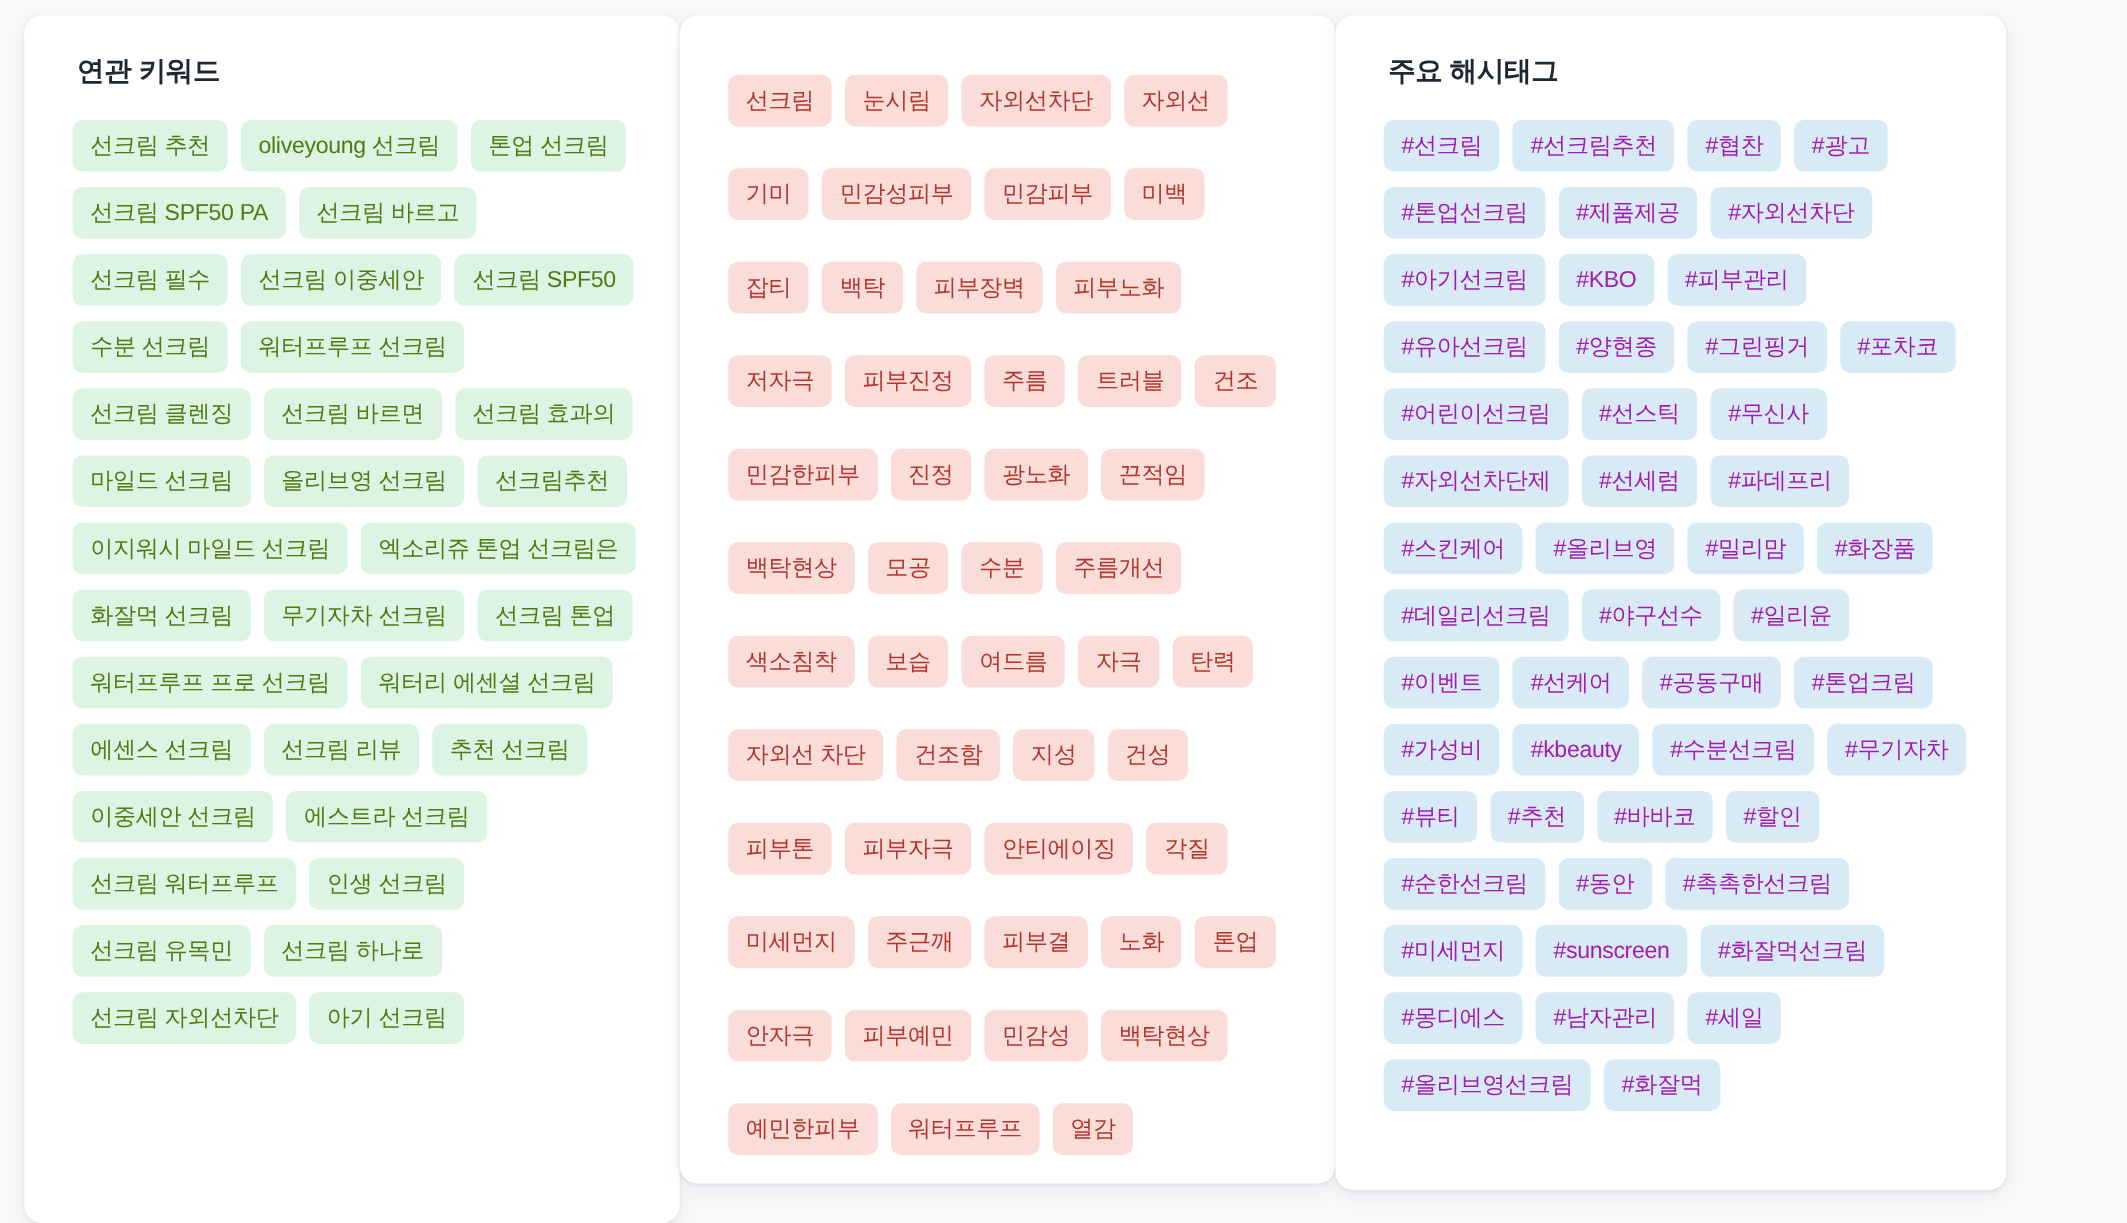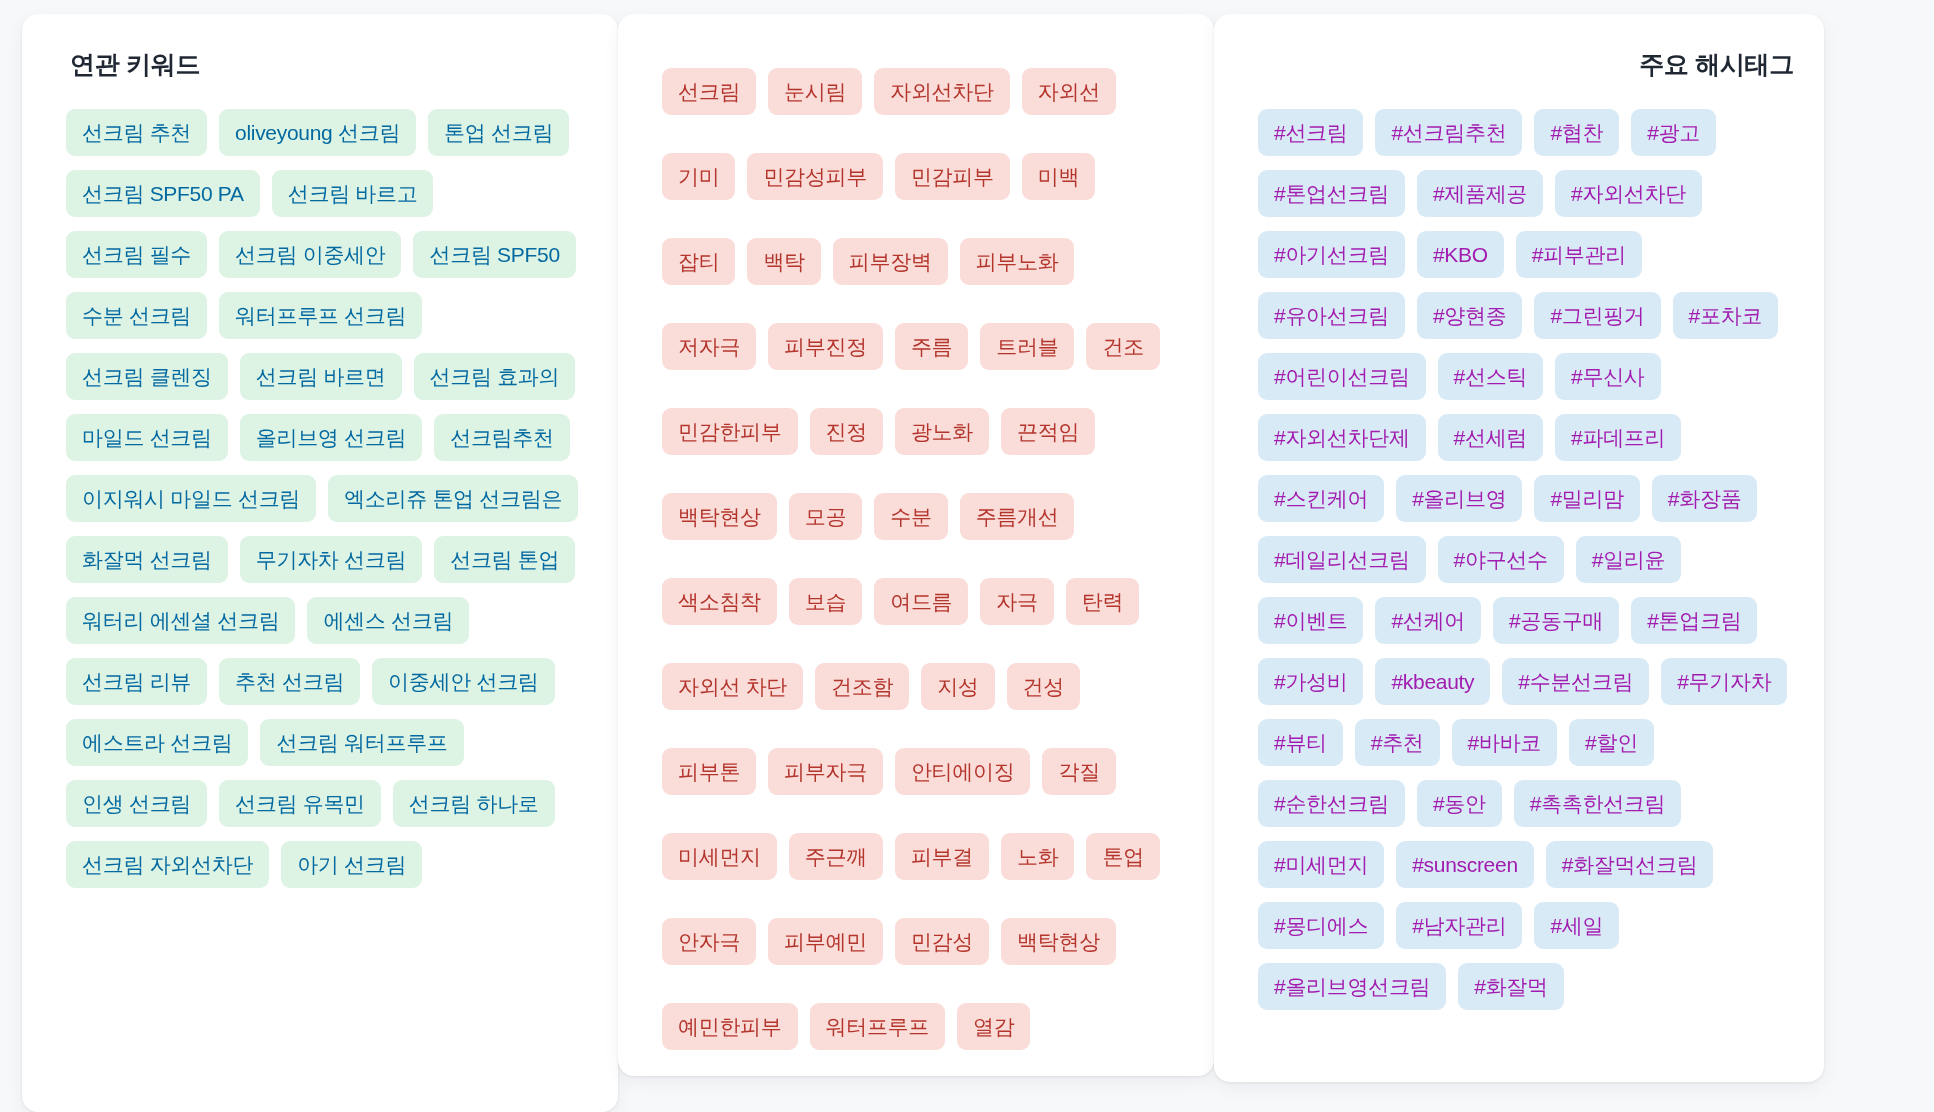--- a/index.html
+++ b/index.html
@@ -18,21 +18,21 @@
     align-items: flex-start;
   }
   .card {
     background: #ffffff;
     border-radius: 16px;
     box-shadow: 0 1px 3px rgba(16,24,40,0.08), 0 6px 18px rgba(16,24,40,0.05);
     padding: 30px 30px 26px 30px;
   }
   .card-related  { width: 596px; height: 1098px; overflow: hidden; }
   .card-concern  { width: 596px; }
-  .card-hashtag  { width: 610px; height: 1068px; overflow: hidden; text-align: right; }
+  .card-hashtag  { width: 610px; height: 1068px; overflow: hidden; }
 
   .card-title {
     font-size: 25px;
     font-weight: bold;
     color: #1f2733;
     margin: 4px 0 28px 18px;
     letter-spacing: -0.3px;
   }
   .chips {
     display: flex;
@@ -45,21 +45,21 @@
     display: inline-flex;
     align-items: center;
     border-radius: 9px;
     font-size: 21px;
     line-height: 1;
     padding: 13px 16px;
     white-space: nowrap;
     letter-spacing: -0.3px;
     cursor: pointer;
   }
-  .chip-green { background: #ddf3e4; color: #0369a1; }
+  .chip-green { background: #ddf3e4; color: #4d7c0f; }
   .chip-red   { background: #fadcd9; color: #b4352c; margin-top: 24px; }
   .chip-blue  { background: #d9eaf7; color: #a21caf; }
 </style>
 </head>
 <body>
 
 <div class="board">
 
   <section class="card card-related">
     <h2 class="card-title">연관 키워드</h2>
@@ -78,20 +78,21 @@
         <span class="chip chip-green">선크림 바르면</span>
         <span class="chip chip-green">선크림 효과의</span>
         <span class="chip chip-green">마일드 선크림</span>
         <span class="chip chip-green">올리브영 선크림</span>
         <span class="chip chip-green">선크림추천</span>
         <span class="chip chip-green">이지워시 마일드 선크림</span>
         <span class="chip chip-green">엑소리쥬 톤업 선크림은</span>
         <span class="chip chip-green">화잘먹 선크림</span>
         <span class="chip chip-green">무기자차 선크림</span>
         <span class="chip chip-green">선크림 톤업</span>
+        <span class="chip chip-green">워터프루프 프로 선크림</span>
         <span class="chip chip-green">워터리 에센셜 선크림</span>
         <span class="chip chip-green">에센스 선크림</span>
         <span class="chip chip-green">선크림 리뷰</span>
         <span class="chip chip-green">추천 선크림</span>
         <span class="chip chip-green">이중세안 선크림</span>
         <span class="chip chip-green">에스트라 선크림</span>
         <span class="chip chip-green">선크림 워터프루프</span>
         <span class="chip chip-green">인생 선크림</span>
         <span class="chip chip-green">선크림 유목민</span>
         <span class="chip chip-green">선크림 하나로</span>

